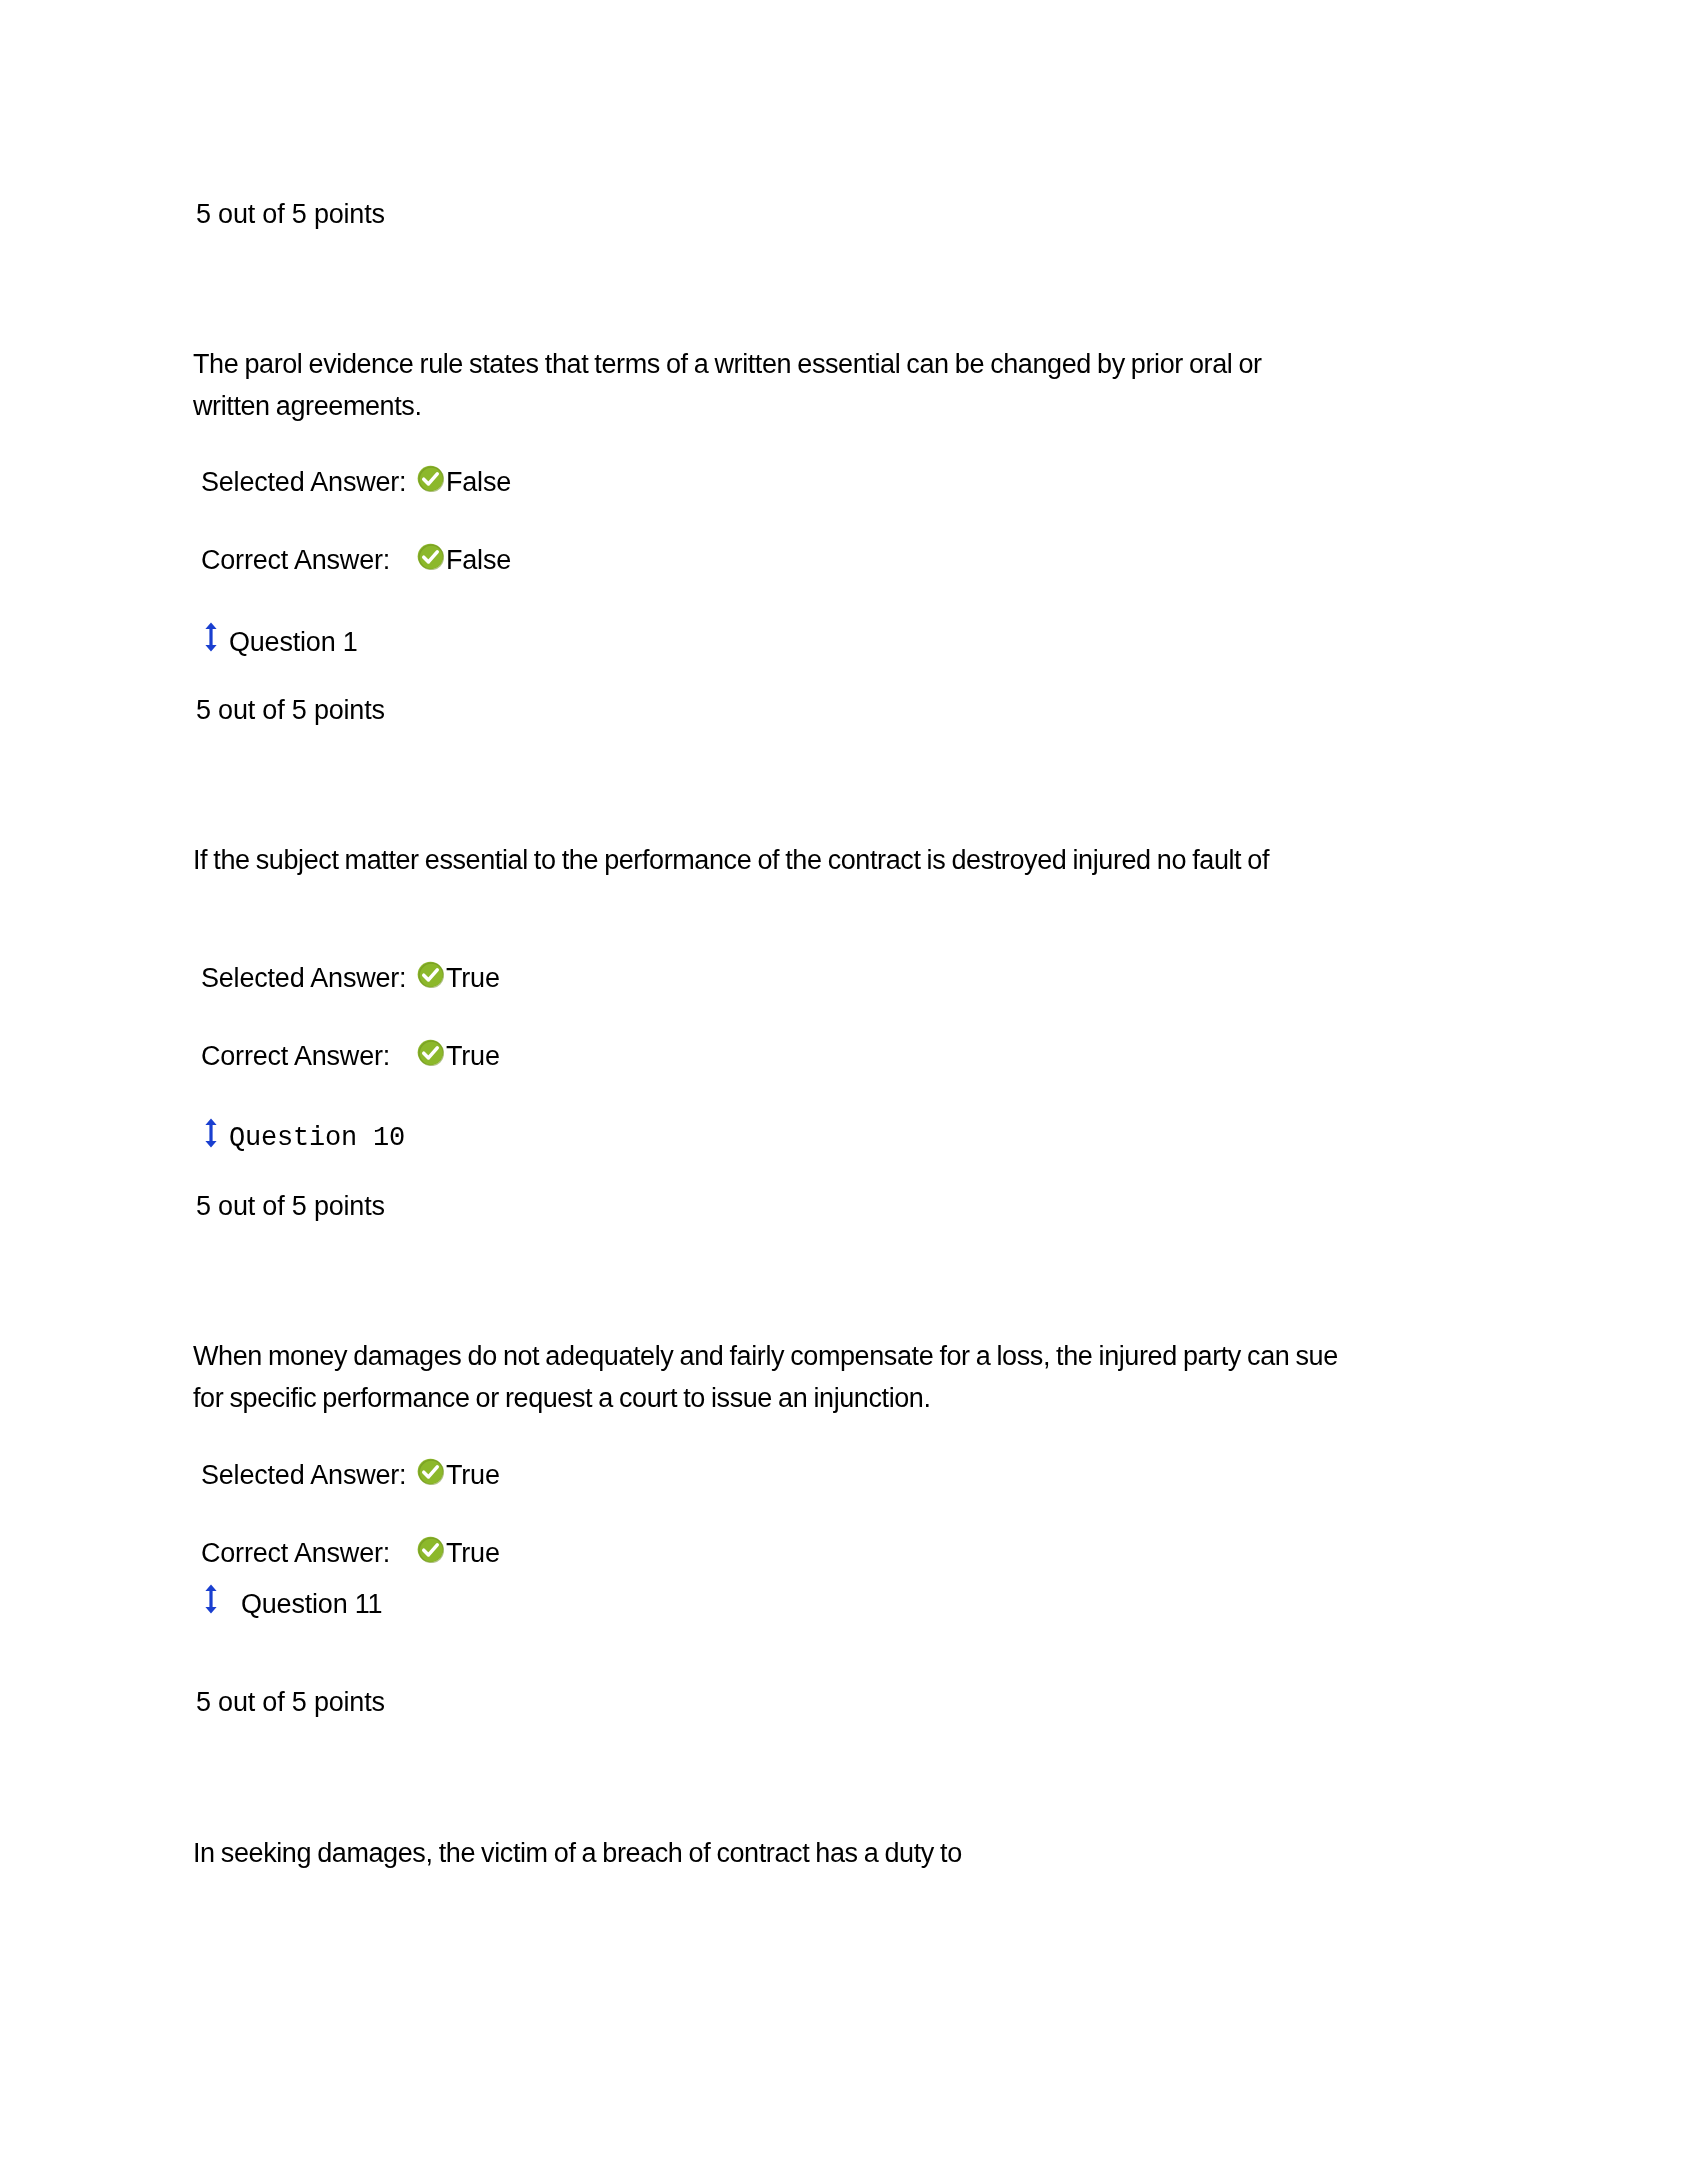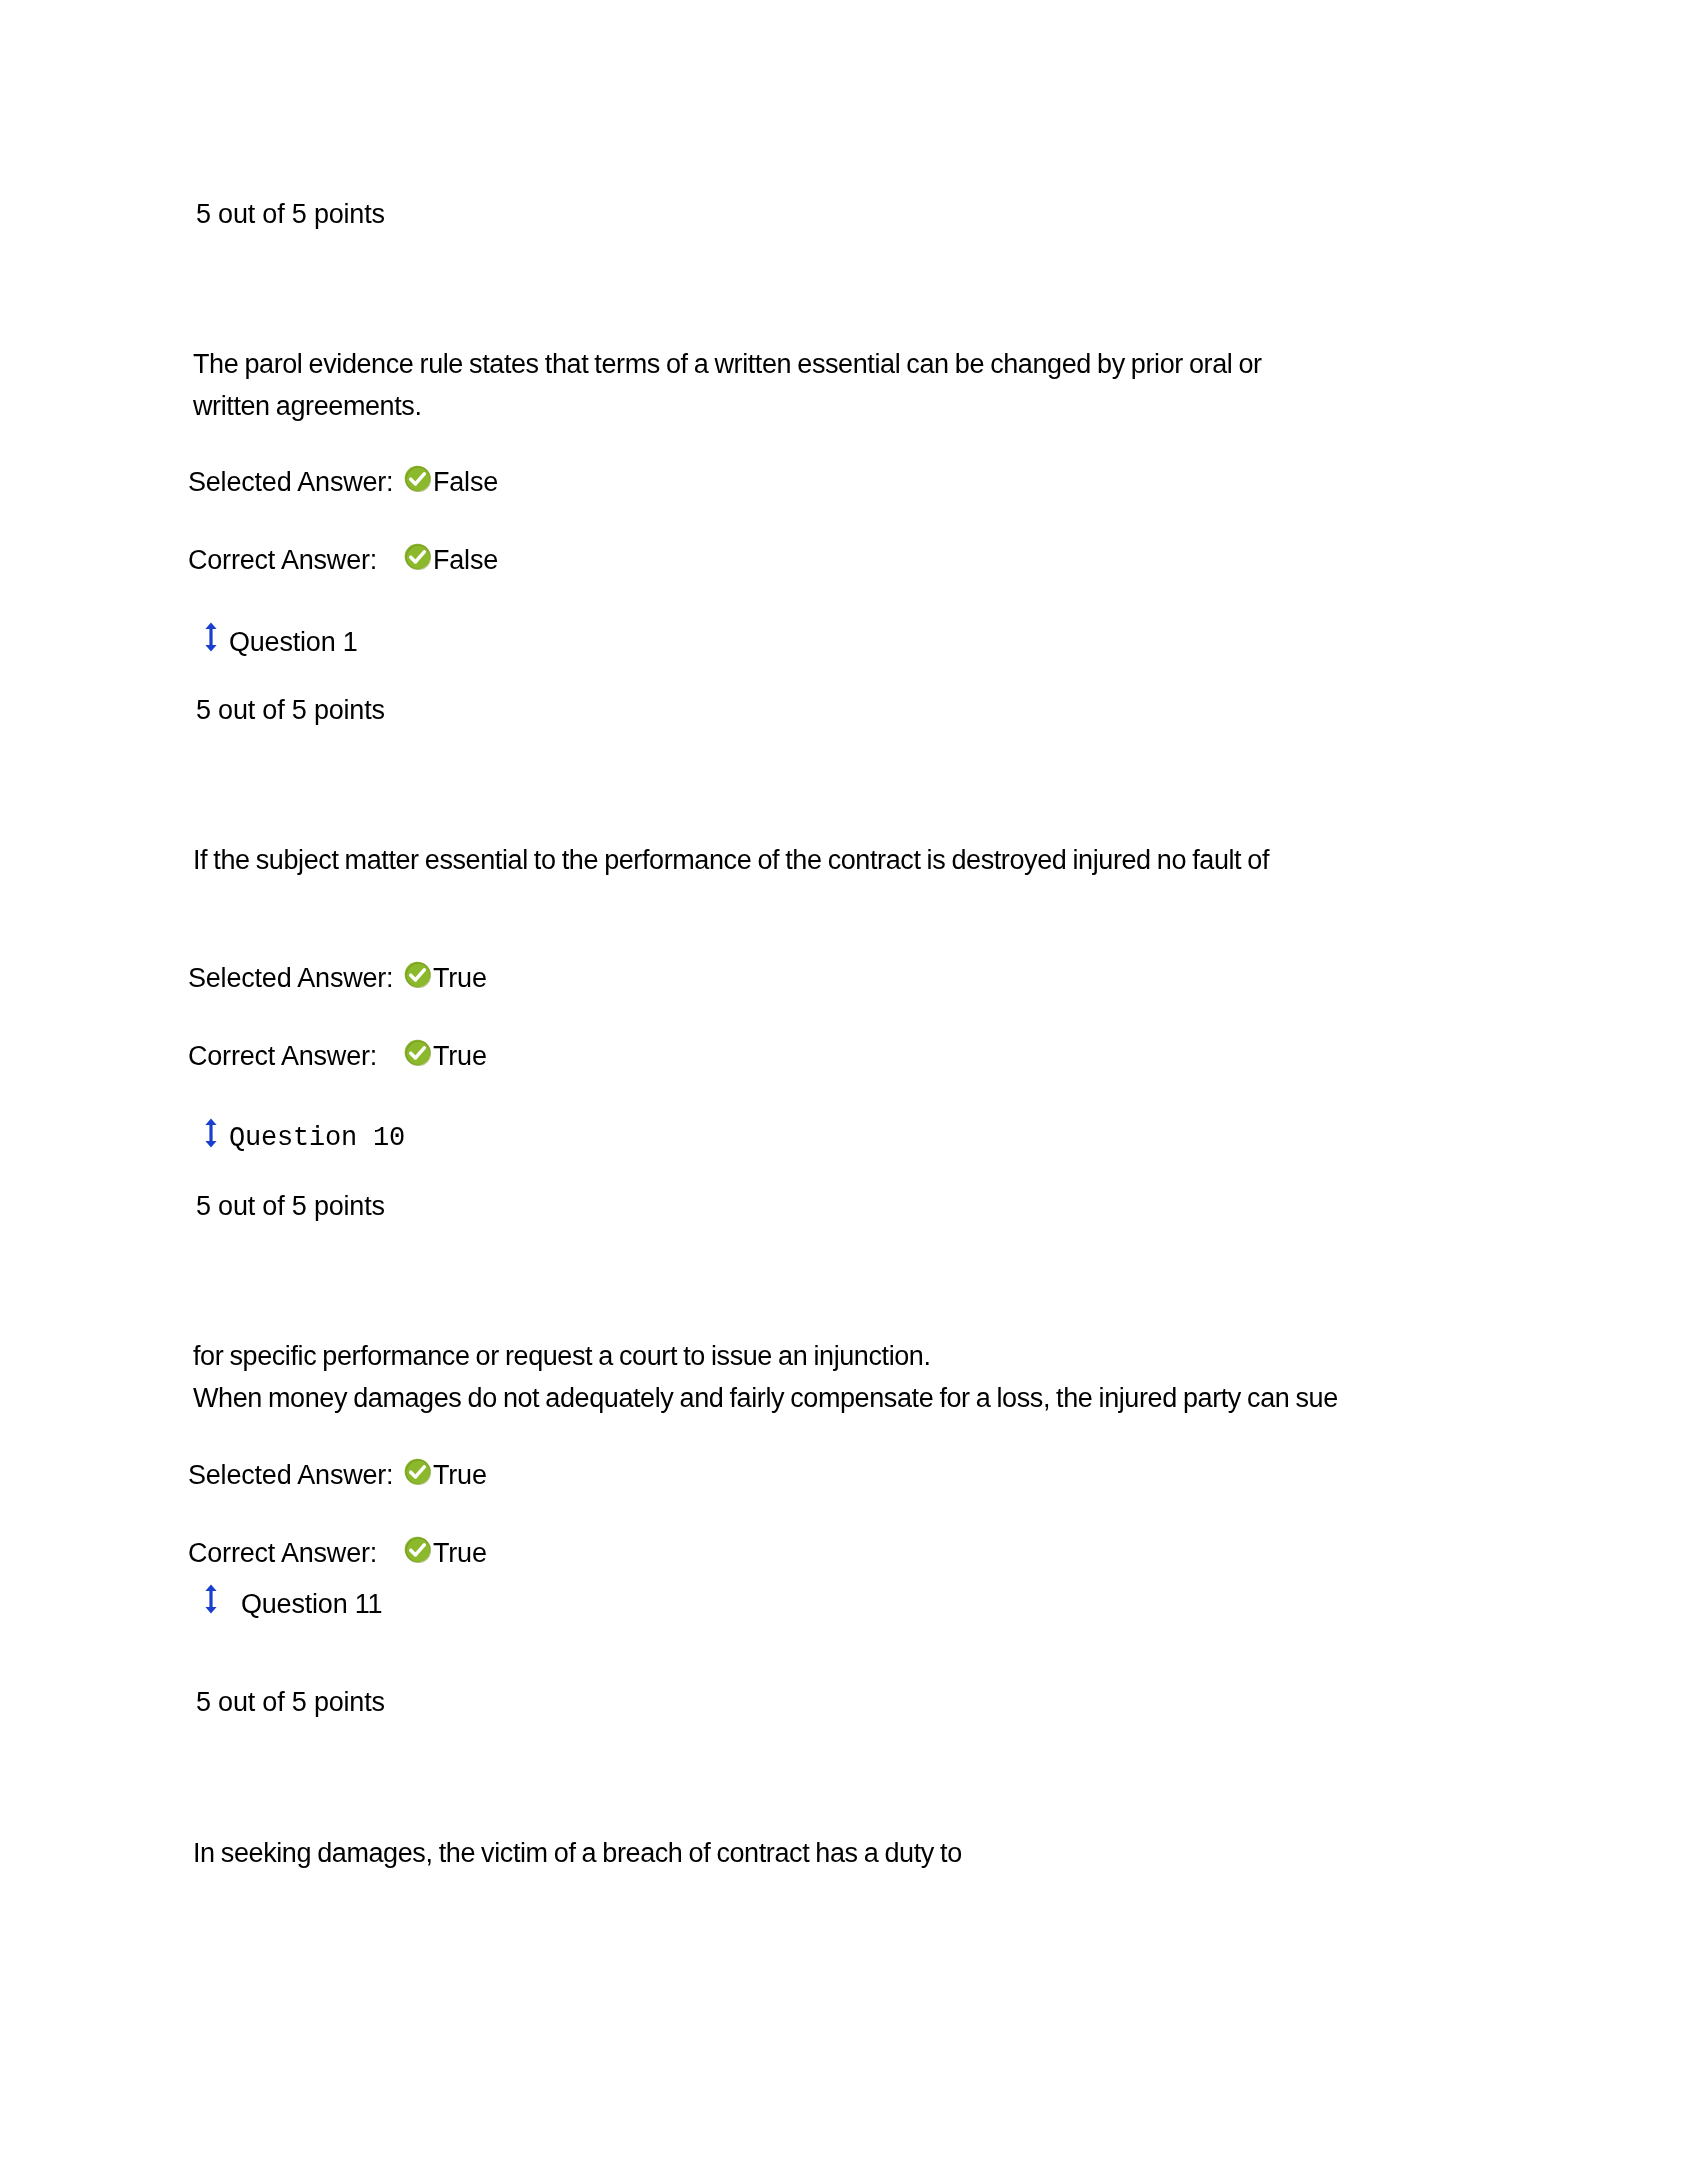--- a/index.html
+++ b/index.html
@@ -2,21 +2,21 @@
 <html><head>
 <meta charset="utf-8">
 <style>
   html, body { margin: 0; padding: 0; background: #ffffff; }
   body { width: 1683px; height: 2178px; position: relative; overflow: hidden;
          font-family: "Liberation Sans", sans-serif; color: #000; }
   .abs { position: absolute; white-space: nowrap; font-size: 27px; line-height: 1; letter-spacing: -0.2px; }
   .para { position: absolute; left: 193px; width: 1346px; font-size: 27px; line-height: 42px;
           letter-spacing: -0.4px; word-spacing: -1px; }
   .para span { display: block; white-space: nowrap; }
-  .answer-row { position: absolute; left: 188px; display: flex; align-items: center; font-size: 27px; letter-spacing: -0.2px; }
+  .answer-row { position: absolute; left: 201px; display: flex; align-items: center; font-size: 27px; letter-spacing: -0.2px; }
   .answer-label { display: inline-block; }
   .check { display: inline-block; width: 27px; height: 27px; margin-right: 2px; position: relative; top: -4px; }
   .qhead { position: absolute; left: 203px; display: flex; align-items: center; font-size: 27px; letter-spacing: -0.2px; }
   .arrow { width: 16px; height: 32px; margin-right: 10px; position: relative; top: -5px; }
 </style>
 </head>
 <body>
 
 <div class="abs" style="left:196px; top:201px;">5 out of 5 points</div>
 
@@ -81,22 +81,22 @@
 <div class="qhead" style="top:1122px;font-family:Liberation Mono, monospace;">
   <svg class="arrow" viewBox="0 0 10 20">
       <path d="M5 1 L1.5 5 H8.5 Z M5 19 L1.5 15 H8.5 Z" fill="#1a3fd0"></path>
       <rect x="4" y="4" width="2" height="12" fill="#1a3fd0"></rect>
     </svg>
   <span>Question 10</span>
 </div>
 <div class="abs" style="left:196px; top:1193px;">5 out of 5 points</div>
 
 <div class="para" style="top:1335px;">
+  <span>When money damages do not adequately and fairly compensate for a loss, the injured party can sue</span>
   <span>for specific performance or request a court to issue an injunction.</span>
-  <span>When money damages do not adequately and fairly compensate for a loss, the injured party can sue</span>
 </div>
 
 <div class="answer-row" style="top:1460px;">
   <span class="answer-label" style="width:216px;">Selected Answer:</span>
   <svg class="check" viewBox="0 0 20 20">
       <circle cx="10" cy="10" r="9.5" fill="#8cb82b"></circle>
       <circle cx="10.6" cy="10.6" r="9" fill="none" stroke="#6b8c1e" stroke-width="1" opacity="0.5"></circle>
       <path d="M5 10.5 L8.5 14 L15 6.5" fill="none" stroke="#fff" stroke-width="2.6" stroke-linecap="round" stroke-linejoin="round"></path>
     </svg>
   <span>True</span>

